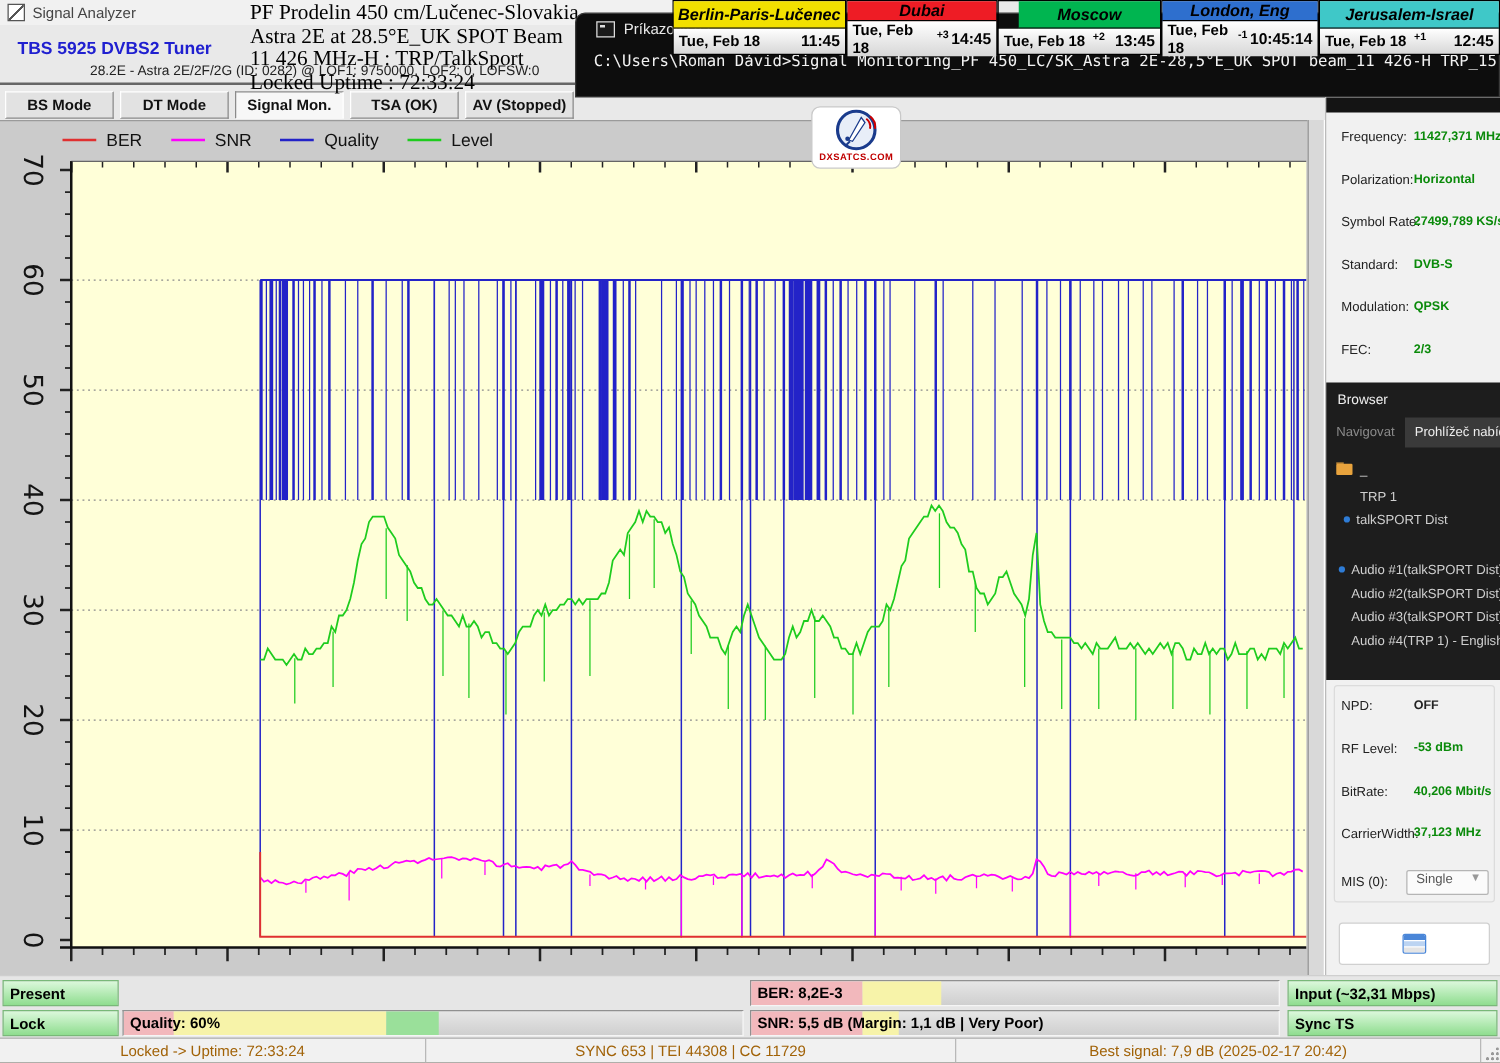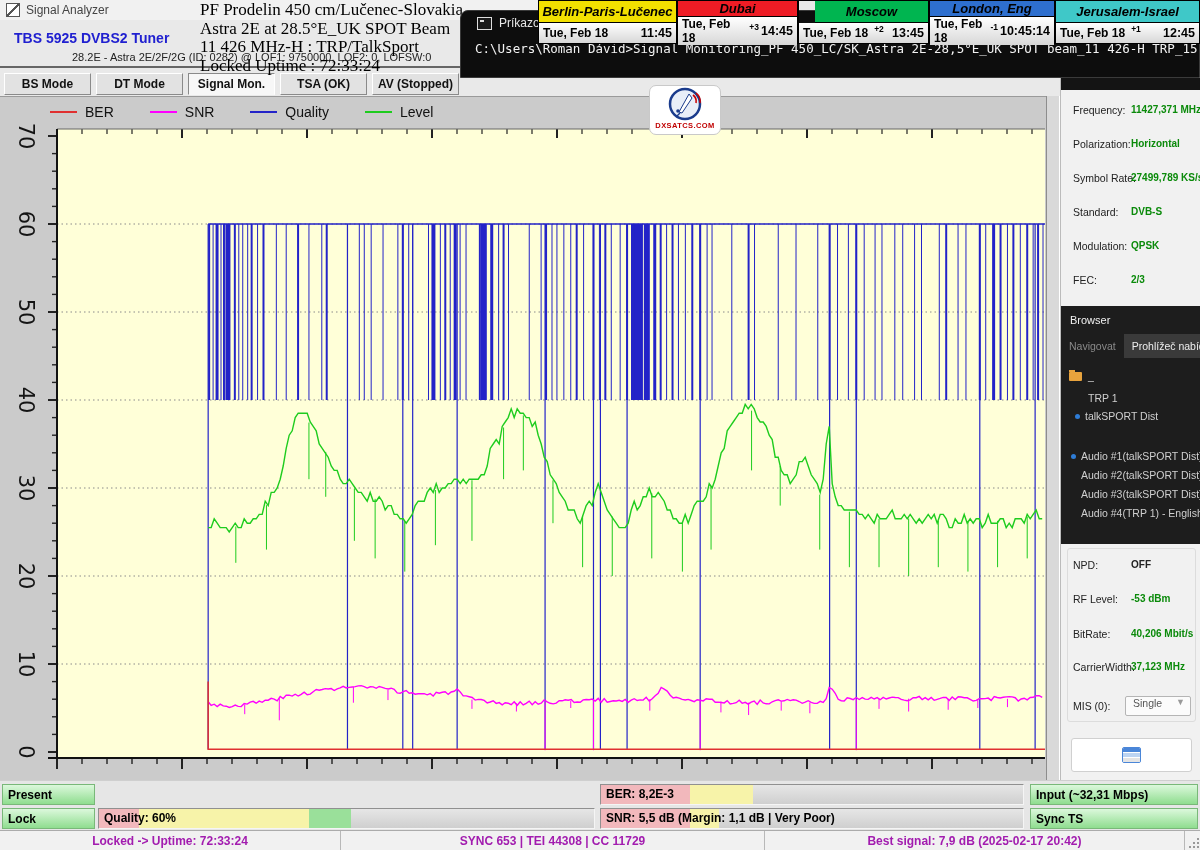--- a/index.html
+++ b/index.html
@@ -41,21 +41,21 @@
   .clock:nth-child(4){width:126px}.clock:nth-child(5){width:145px}
   .clock-head{height:21px;display:flex;align-items:center;justify-content:center;
               font-size:13px;font-weight:bold;font-style:italic;color:#000;border-bottom:1px solid #000;}
   .clock-body{flex:1;background:linear-gradient(#ffffff,#d7d7d7);display:flex;align-items:center;
               padding:0 4px;font-size:12px;font-weight:bold;color:#000;}
   .clock-off{font-size:8.5px;font-weight:bold;margin:-8px 2px 0 6px;}
   .clock-time{margin-left:auto;font-size:12.5px;}
 
   
   .chart{position:absolute;left:0;top:96px;width:1046px;height:684px;background:#cbcbcb;border-top:1px solid #9a9a9a;}
-  .legend{position:absolute;left:50px;top:7px;display:flex;gap:36px;align-items:center;z-index:2;}
+  .legend{position:absolute;left:50px;top:7px;display:flex;gap:23px;align-items:center;z-index:2;}
   .legend-item{display:flex;align-items:center;gap:8px;font-size:14px;color:#111;}
   .legend-line{width:27px;height:0;border-top:2px solid #000;}
   #chartsvg{position:absolute;left:0;top:0;}
   .ytick{font:21px "DejaVu Sans",sans-serif;fill:#141414;}
 
   
   .logo{position:absolute;left:649px;top:85px;width:70px;height:48px;background:#fff;border:1px solid #c9c9c9;
         border-radius:7px;z-index:6;display:flex;flex-direction:column;align-items:center;}
   .logo .txt{font-size:7.5px;font-weight:bold;color:#c00000;letter-spacing:.4px;margin-top:-1px;}
 
@@ -97,21 +97,21 @@
   .badge{position:absolute;height:21px;background:linear-gradient(#dcf8dc,#8fdd8f);border:1px solid #79b879;
          box-sizing:border-box;font-size:12px;font-weight:bold;color:#000;display:flex;align-items:center;padding-left:5px;}
   .pbar{position:absolute;height:21px;background:linear-gradient(#e6e6e6,#cfcfcf);border:1px solid #909090;
         border-right-color:#f5f5f5;border-bottom-color:#f5f5f5;box-sizing:border-box;overflow:hidden;}
   .pbar .zone{position:absolute;top:0;height:100%;}
   .pbar .bar-text{position:relative;z-index:2;font-size:12px;font-weight:bold;color:#000;padding-left:5px;line-height:19px;white-space:nowrap;}
 
   
   .statusbar{position:absolute;left:0;top:830px;width:1200px;height:20px;background:#f1f1f1;border-top:1px solid #ababab;}
   .scell{position:absolute;top:0;height:20px;display:flex;align-items:center;justify-content:center;
-         font-size:12px;font-weight:700;color:#a21caf;border-right:1px solid #b8b8b8;box-sizing:border-box;}
+         font-size:12px;font-weight:400;color:#a16207;border-right:1px solid #b8b8b8;box-sizing:border-box;}
   .grip{position:absolute;right:1px;bottom:1px;width:12px;height:12px;
         background:radial-gradient(circle at 3px 9px,#999 1px,transparent 1.5px),
                    radial-gradient(circle at 7px 9px,#999 1px,transparent 1.5px),
                    radial-gradient(circle at 7px 5px,#999 1px,transparent 1.5px),
                    radial-gradient(circle at 11px 9px,#999 1px,transparent 1.5px),
                    radial-gradient(circle at 11px 5px,#999 1px,transparent 1.5px),
                    radial-gradient(circle at 11px 1px,#999 1px,transparent 1.5px);}
 </style>
 </head>
 <body>

